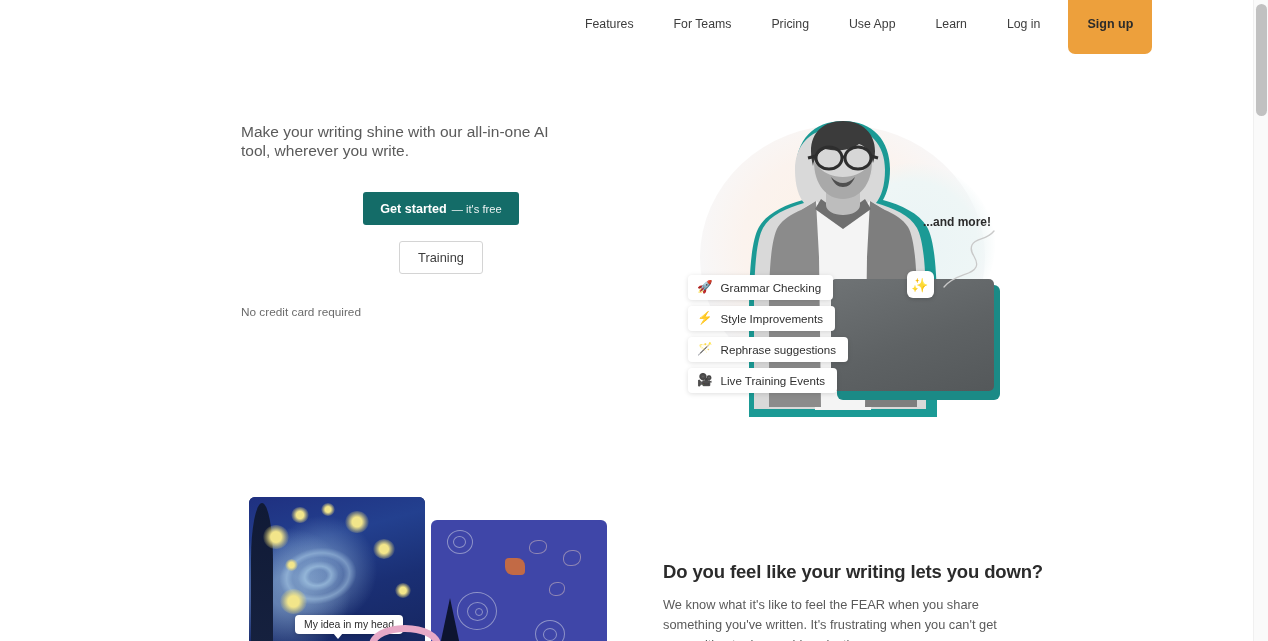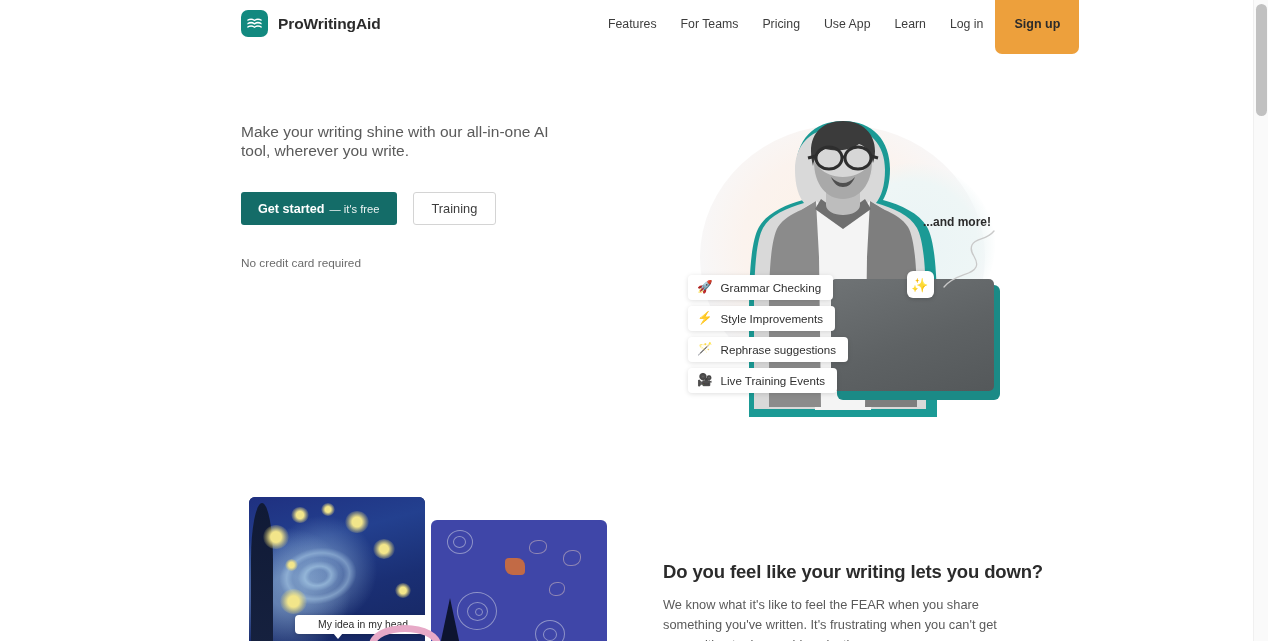--- a/index.html
+++ b/index.html
@@ -36,22 +36,22 @@
     background: #12897f;
     display: flex; align-items: center; justify-content: center;
     flex: none;
   }
   .brand-name {
     font-size: 15.5px; font-weight: bold; color: #2b2b2b;
     letter-spacing: -0.1px; white-space: nowrap;
   }
 
   .nav {
-    position: absolute; left: 596px; top: 0; height: 48px;
-    display: flex; align-items: center; gap: 0px;
+    position: absolute; left: 573px; top: 0; height: 48px;
+    display: flex; align-items: center; gap: 16px;
   }
   .nav-link {
     font-size: 12.3px; color: #3d3d3d;
     padding: 6px 12px; white-space: nowrap; cursor: pointer;
     text-decoration: none;
   }
   .signup-btn {
     background: #eda03c;
     color: #2b2b2b;
     font-size: 12.5px; font-weight: bold;
@@ -69,21 +69,21 @@
   .hero-title {
     font-size: 48px; line-height: 57px; font-weight: bold;
     color: #2b2b2b; letter-spacing: -0.8px;
     white-space: pre-line;
   }
   .hero-sub {
     margin-top: 22px;
     font-size: 15.5px; line-height: 19px; color: #5a5a5a;
     width: 330px;
   }
-  .hero-ctas { margin-top: 32px; display: flex; align-items: center; gap: 16px; }
+  .hero-ctas { margin-top: 32px; display: flex; align-items: center; gap: 16px; flex-direction: column; }
   .btn-primary {
     background: #146c68; color: #fff;
     border: none; border-radius: 3px;
     padding: 0 17px; height: 33px;
     display: inline-flex; align-items: center; gap: 5px;
     font-size: 12.6px; cursor: pointer;
     font-family: "Liberation Sans", sans-serif;
   }
   .btn-primary .strong { font-weight: bold; }
   .btn-primary .light { font-size: 11.2px; opacity: .92; }
@@ -192,21 +192,21 @@
   }
   .cypress {
     position: absolute; left: 2px; top: 6px;
     width: 22px; height: 148px;
     background: linear-gradient(180deg, #101a36 0%, #16213f 100%);
     border-radius: 50% 50% 10% 10% / 38% 38% 6% 6%;
   }
   .bubble {
     position: absolute; left: 46px; top: 118px;
     background: #fff; border-radius: 4px;
-    padding: 4px 23px; font-size: 10.4px; color: #2b2b2b;
+    padding: 4px 9px; font-size: 10.4px; color: #2b2b2b;
     box-shadow: 0 1px 4px rgba(0,0,0,.2);
     white-space: nowrap;
     text-align: right;
   }
   .bubble::after {
     content: ""; position: absolute; left: 38px; bottom: -5px;
     border-left: 5px solid transparent; border-right: 5px solid transparent;
     border-top: 6px solid #fff;
   }
   .kid {
@@ -261,30 +261,20 @@
     background: #c1c1c1; cursor: pointer;
   }
 </style>
 </head>
 <body>
 
 <div class="page">
 
   <div class="header">
 
-    <div class="brand">
-      <span class="brand-logo">
-        <svg width="17" height="17" viewBox="0 0 24 24" aria-hidden="true">
-          <path d="M2 6.4c3.6-2 7-2.2 10 .2 3-2.4 6.4-2.2 10-.2v2.2c-3.6-2-7-2.2-10 .2-3-2.4-6.4-2.2-10-.2V6.4z" fill="#ffffff"></path>
-          <path d="M2 11.2c3.6-2 7-2.2 10 .2 3-2.4 6.4-2.2 10-.2v2.2c-3.6-2-7-2.2-10 .2-3-2.4-6.4-2.2-10-.2v-2.2z" fill="#ffffff"></path>
-          <path d="M2 16c3.6-2 7-2.2 10 .2 3-2.4 6.4-2.2 10-.2v2.2c-3.6-2-7-2.2-10 .2-3-2.4-6.4-2.2-10-.2V16z" fill="#ffffff"></path>
-        </svg>
-      </span>
-      <span class="brand-name">ProWritingAid</span>
-    </div>
 
     <div class="nav">
       <a class="nav-link">Features</a>
       <a class="nav-link">For Teams</a>
       <a class="nav-link">Pricing</a>
       <a class="nav-link">Use App</a>
       <a class="nav-link">Learn</a>
       <a class="nav-link">Log in</a>
       <button class="signup-btn">Sign up</button>
     </div>

